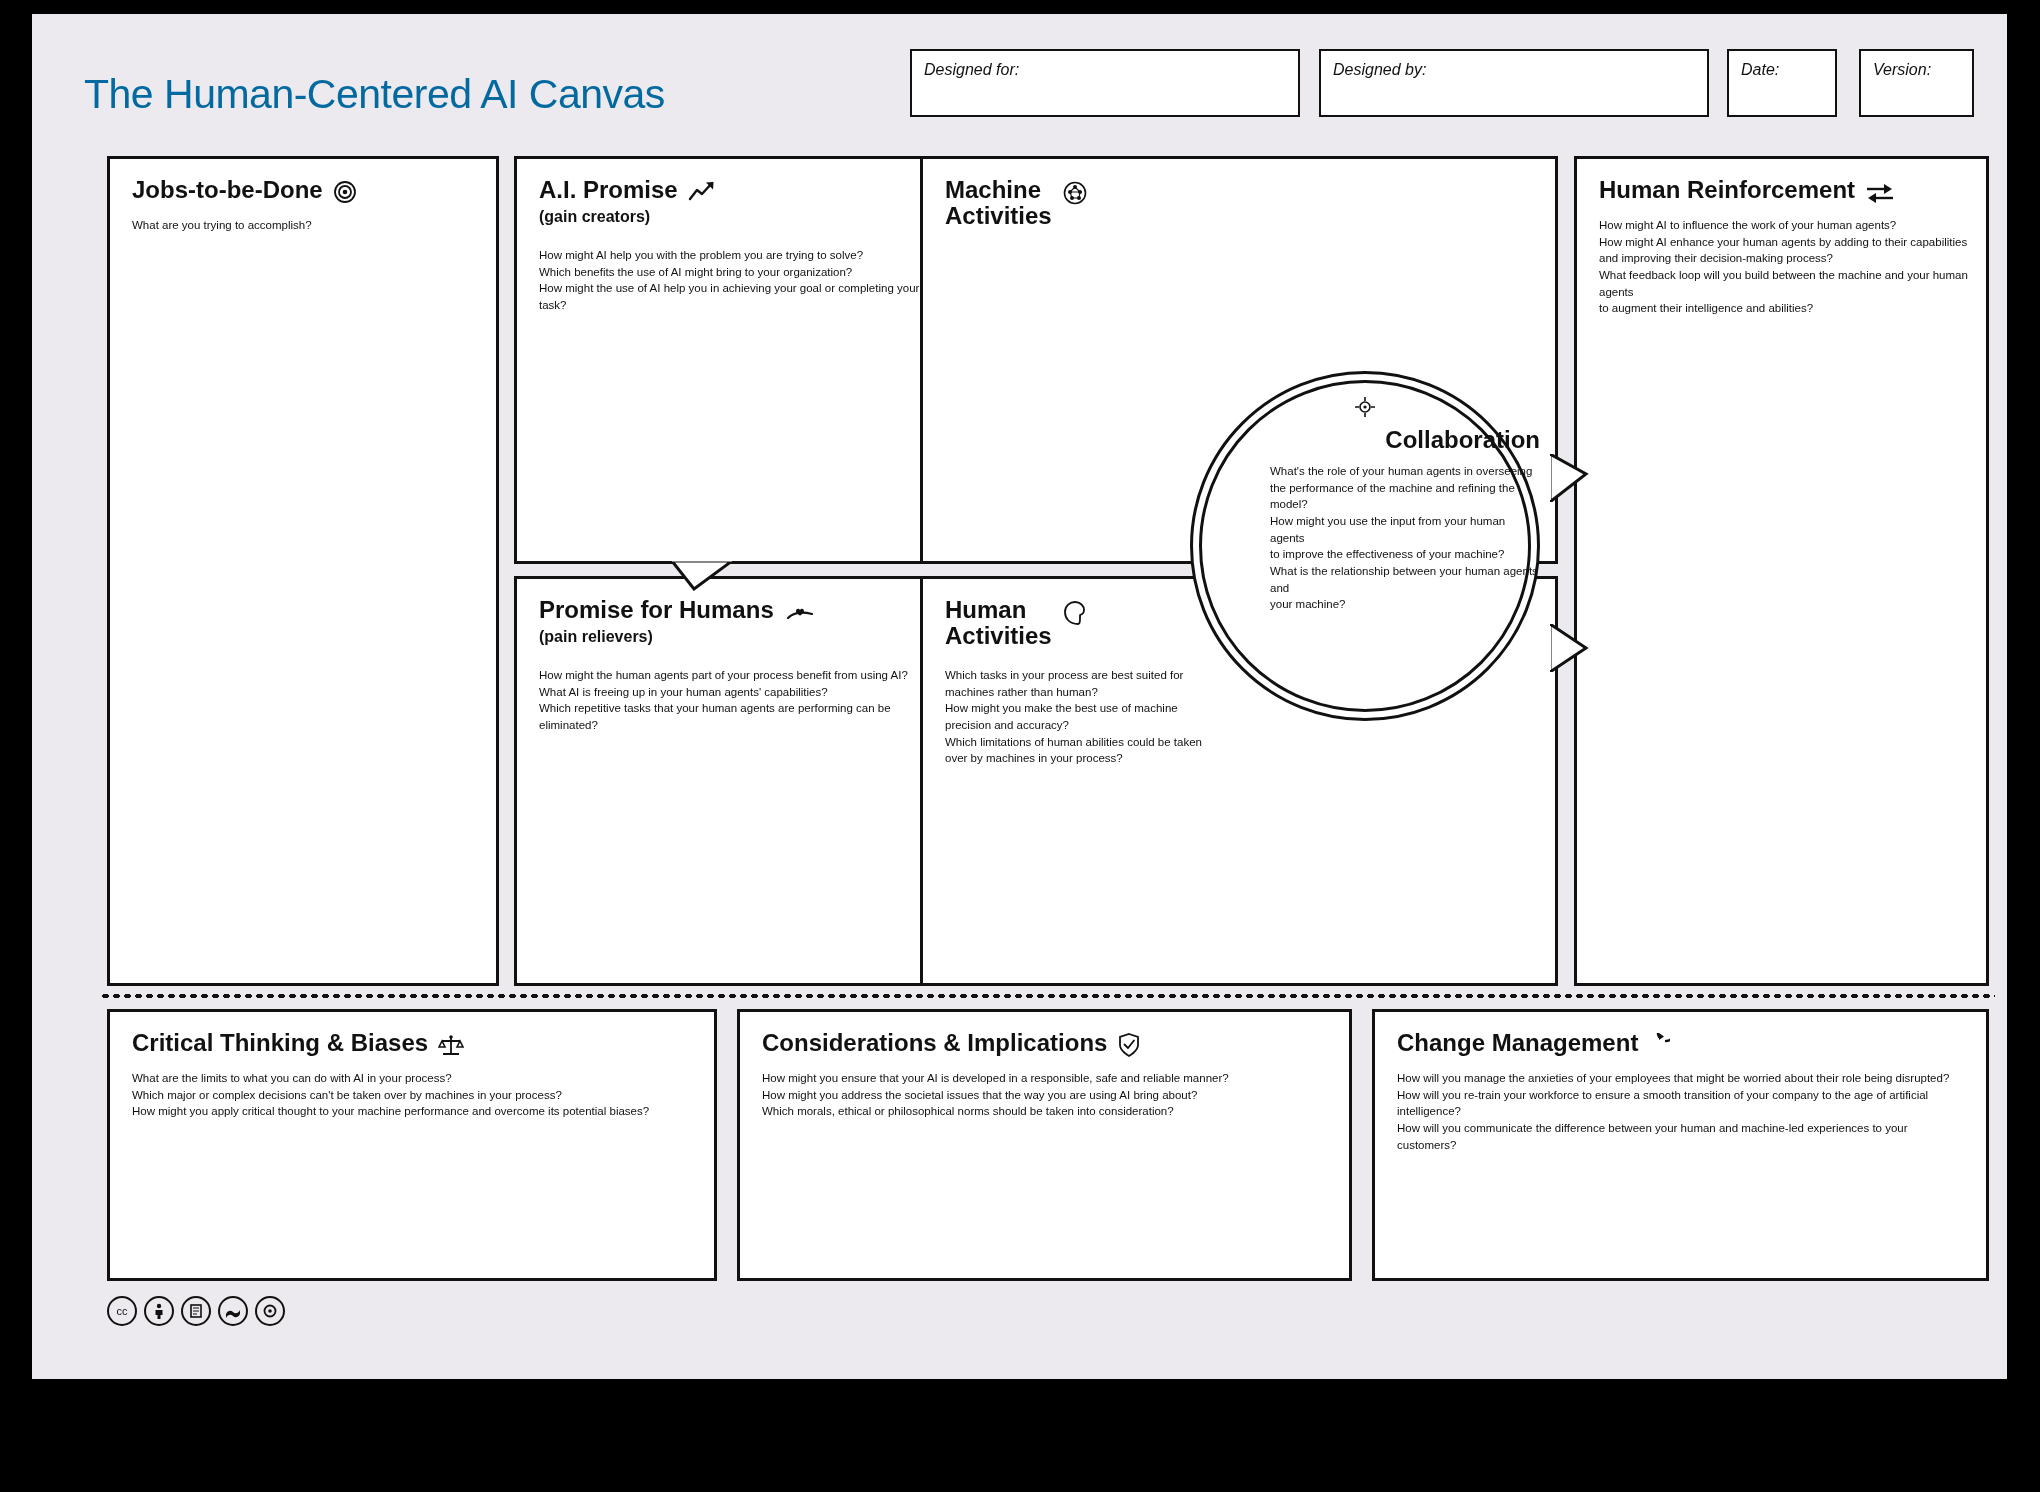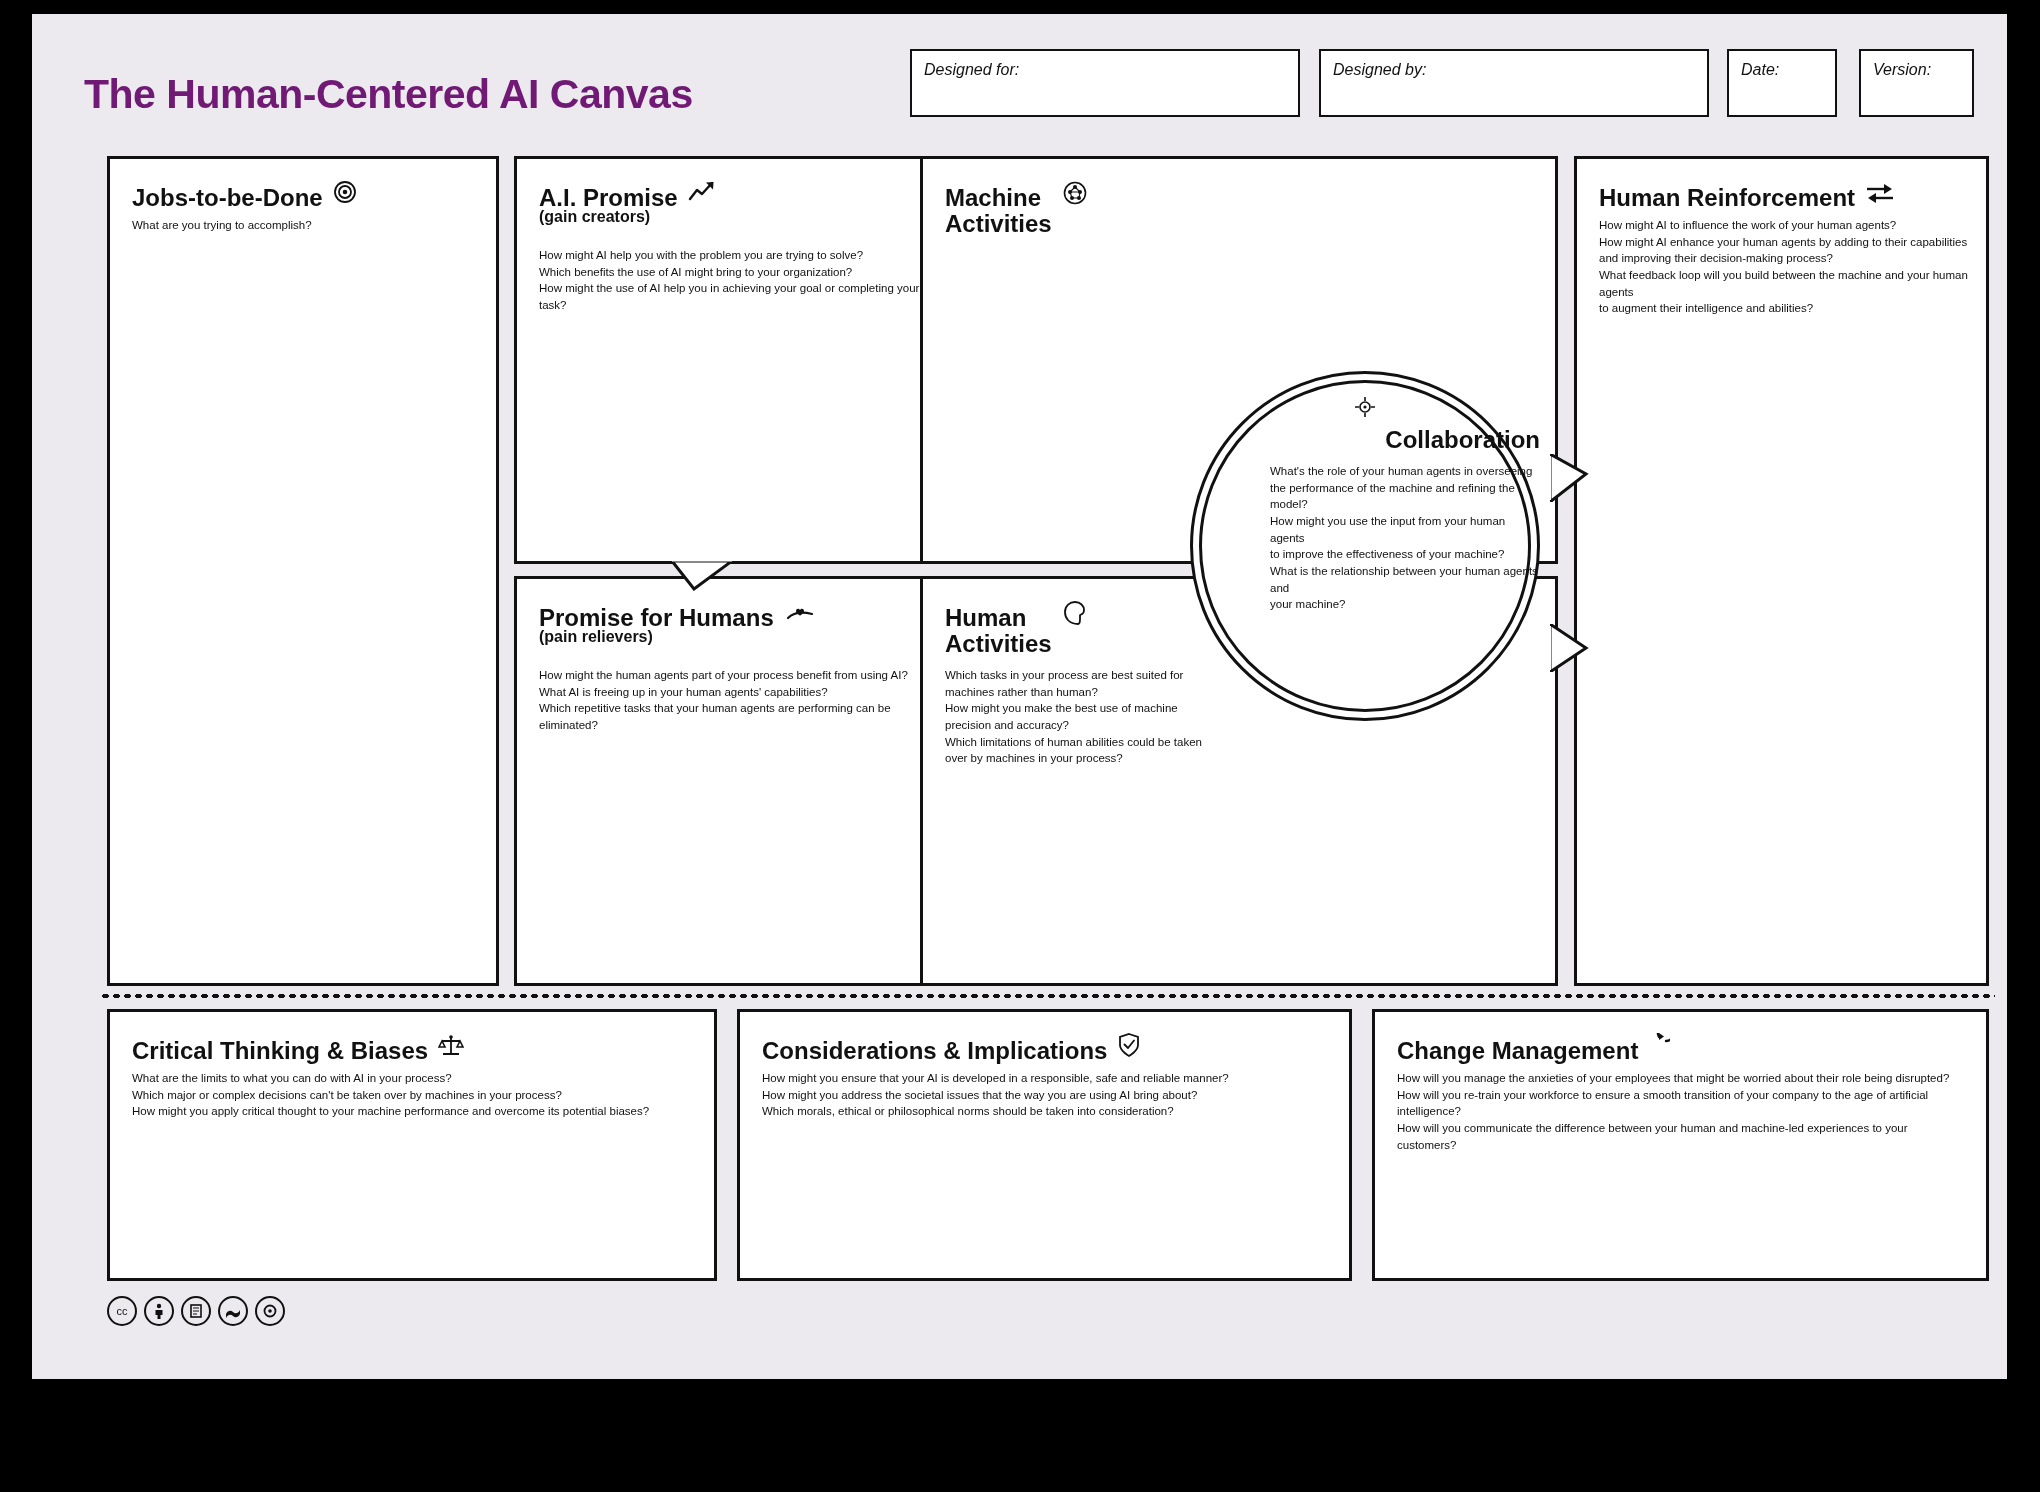--- a/index.html
+++ b/index.html
@@ -13,21 +13,21 @@
     left: 32px; top: 14px;
     width: 1975px; height: 1365px;
     background: #eceaee;
   }
   
   #header {
     position: absolute; left: 0; top: 0; width: 100%; height: 130px;
   }
   #canvas-title {
     position: absolute; left: 52px; top: 57px;
-    font-size: 41px; font-weight: bold; color: #701a75;
+    font-size: 41px; font-weight: normal; color: #0369a1;
     letter-spacing: -0.5px;
     text-align: right;
   }
   .meta-box {
     position: absolute; top: 35px;
     background: #fff; border: 2px solid #111;
     height: 68px;
   }
   .meta-box span {
     position: absolute; left: 12px; top: 10px;
@@ -44,21 +44,20 @@
     background: #fff;
     border: 3px solid #111;
   }
   .panel-head {
     position: absolute; left: 22px; top: 18px;
     display: flex; align-items: flex-start; gap: 10px;
   }
   .panel-title {
     font-size: 24px; font-weight: bold; color: #111; line-height: 1.08;
     white-space: pre-line;
-    margin-top: 8px;
   }
   .panel-sub {
     position: absolute; left: 22px;
     font-size: 16px; font-weight: bold; color: #111;
   }
   .panel-qs {
     position: absolute; left: 22px;
     font-size: 11.5px; line-height: 1.45; color: #111;
     white-space: pre-line;
   }

